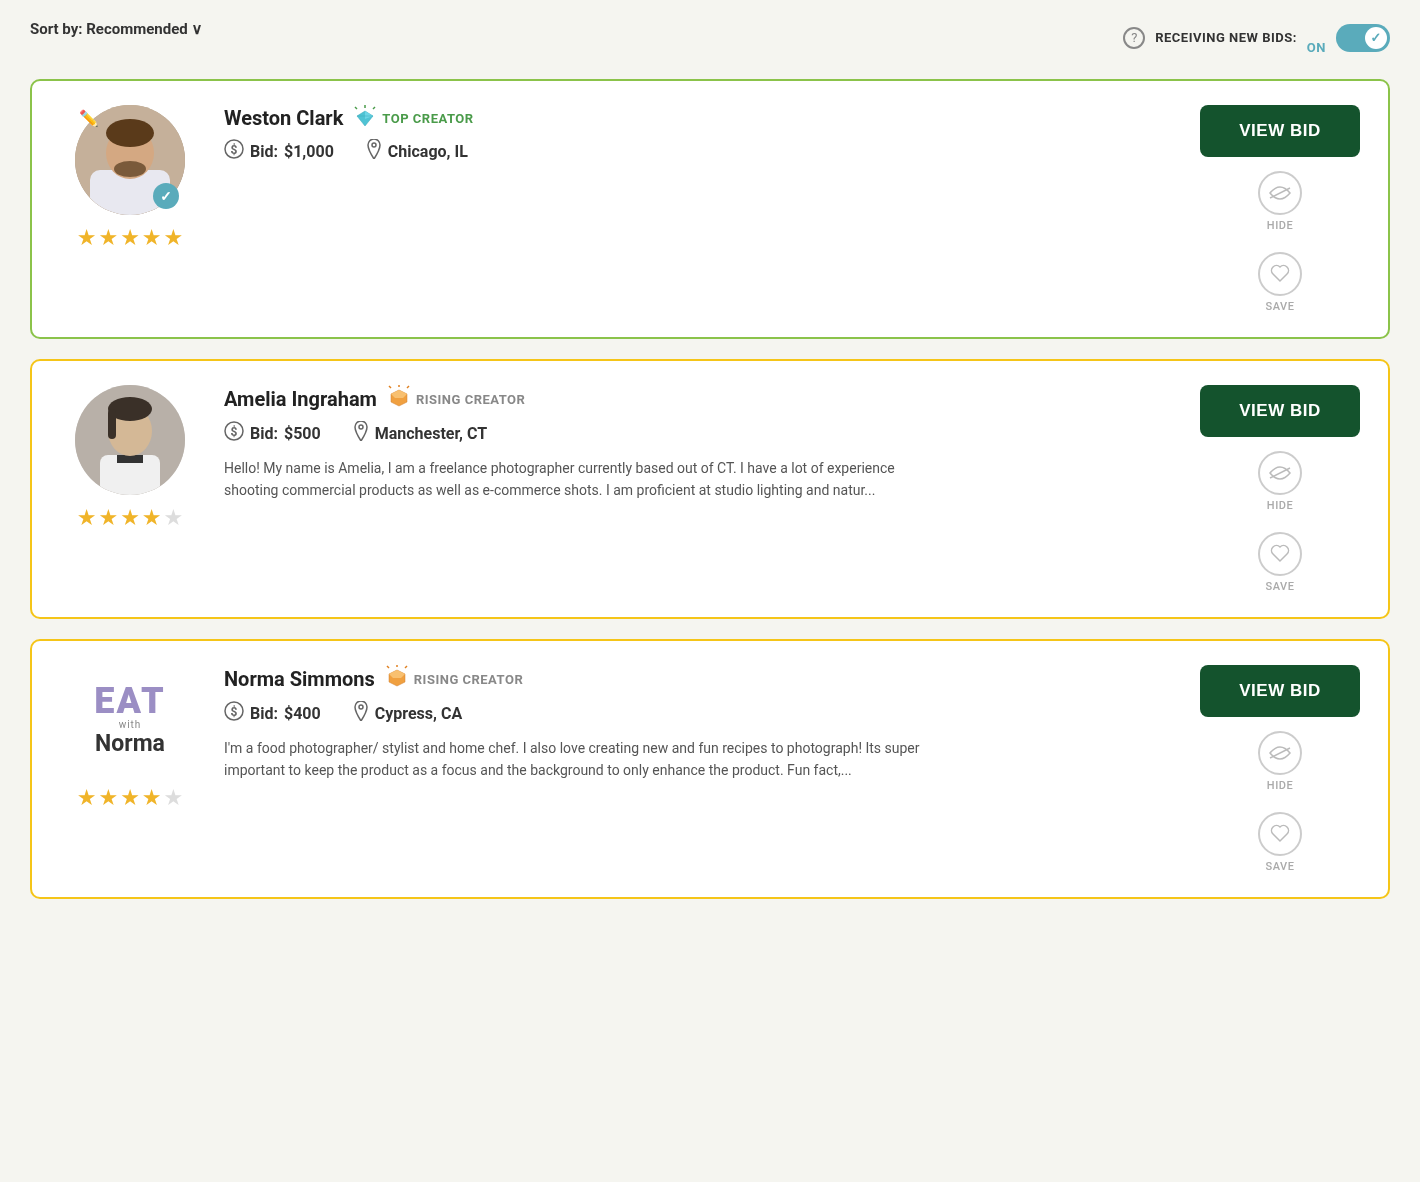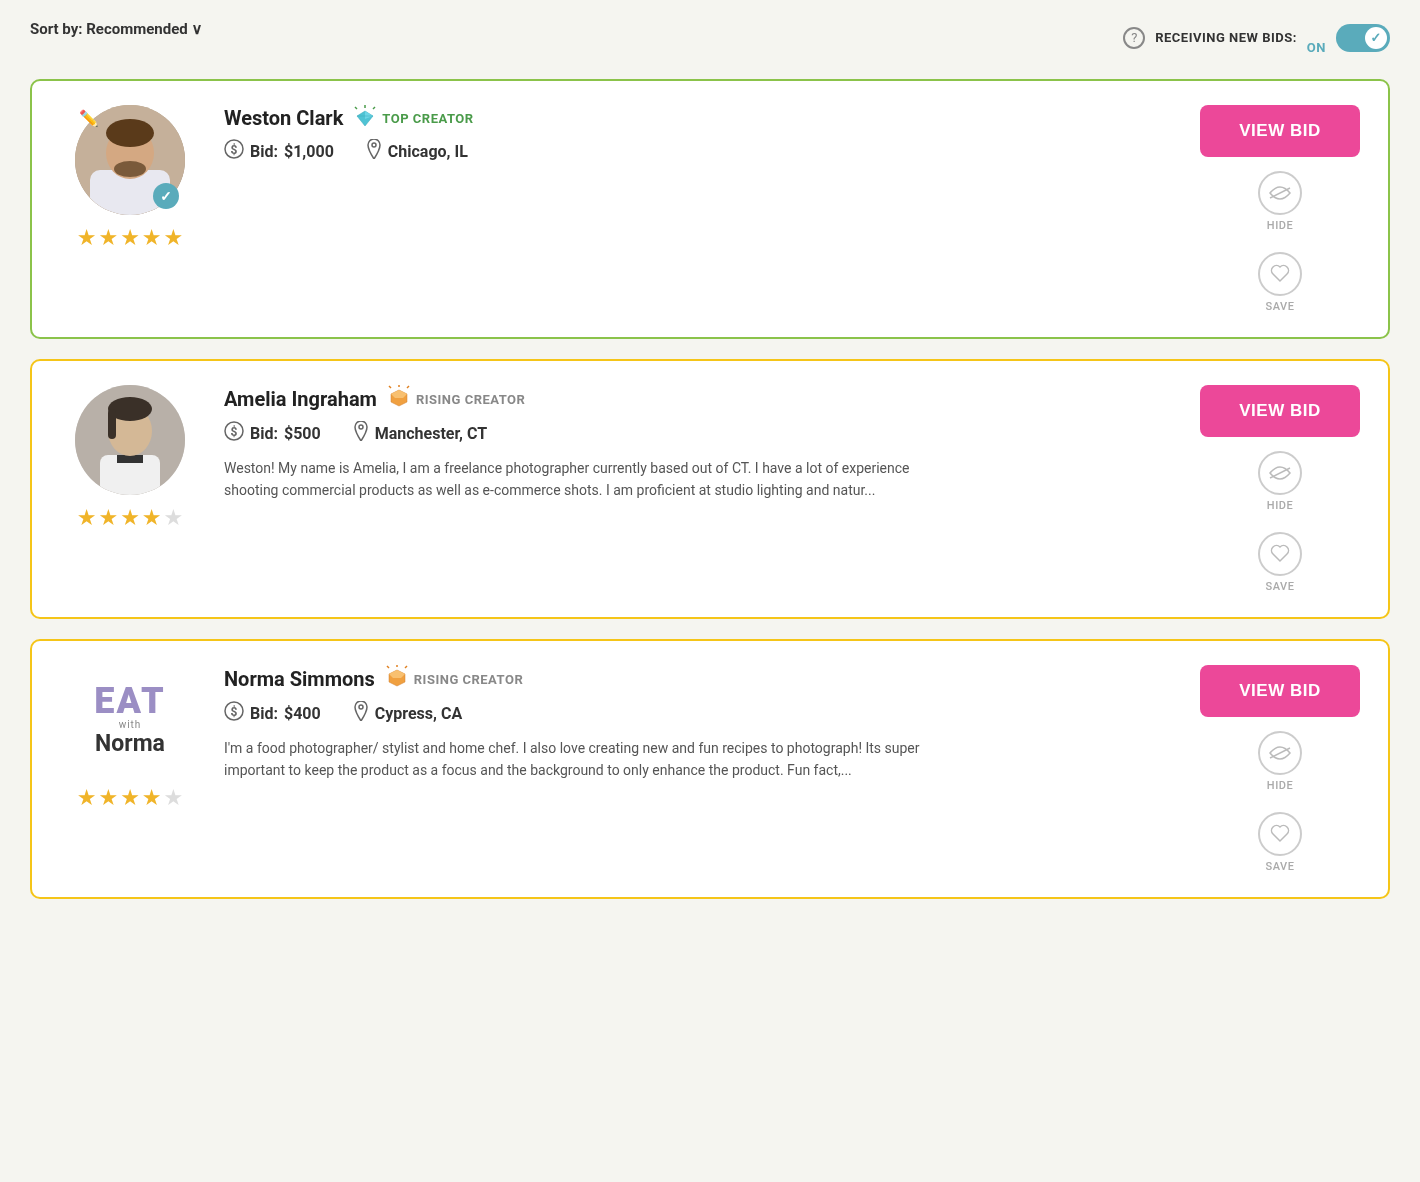--- a/index.html
+++ b/index.html
@@ -239,21 +239,21 @@
     
     .card-actions {
       display: flex;
       flex-direction: column;
       align-items: center;
       gap: 14px;
       min-width: 140px;
     }
 
     .view-bid-btn {
-      background: #ec4899;
+      background: #14532d;
       color: white;
       font-size: 17px;
       font-weight: bold;
       padding: 16px 28px;
       border: none;
       border-radius: 8px;
       cursor: pointer;
       letter-spacing: 0.5px;
       white-space: nowrap;
       width: 160px;
@@ -500,21 +500,21 @@
       <div class="bid-item">
         <span>
           <svg width="16" height="20" viewBox="0 0 16 20" xmlns="http://www.w3.org/2000/svg">
             <path d="M8 0C4.686 0 2 2.686 2 6c0 4.5 6 14 6 14s6-9.5 6-14c0-3.314-2.686-6-6-6z" fill="none" stroke="#666" stroke-width="1.5"></path>
             <circle cx="8" cy="6" r="2" fill="none" stroke="#666" stroke-width="1.5"></circle>
           </svg>
         </span>
         <span>Manchester, CT</span>
       </div>
     </div>
-    <p class="description">Weston! My name is Amelia, I am a freelance photographer currently based out of CT. I have a lot of experience shooting commercial products as well as e-commerce shots. I am proficient at studio lighting and natur...</p>
+    <p class="description">Hello! My name is Amelia, I am a freelance photographer currently based out of CT. I have a lot of experience shooting commercial products as well as e-commerce shots. I am proficient at studio lighting and natur...</p>
   </div>
 
   <div class="card-actions">
     <button class="view-bid-btn">VIEW BID</button>
     <div class="icon-actions">
       <div class="icon-action">
         <div class="icon-action-circle">
           <svg width="24" height="14" viewBox="0 0 24 14" xmlns="http://www.w3.org/2000/svg">
             <path d="M12 1C7 1 2 7 2 7s5 6 10 6 10-6 10-6-5-6-10-6z" fill="none" stroke="#bbb" stroke-width="1.5"></path>
             <path d="M2 12L22 2" stroke="#bbb" stroke-width="1.5"></path>

